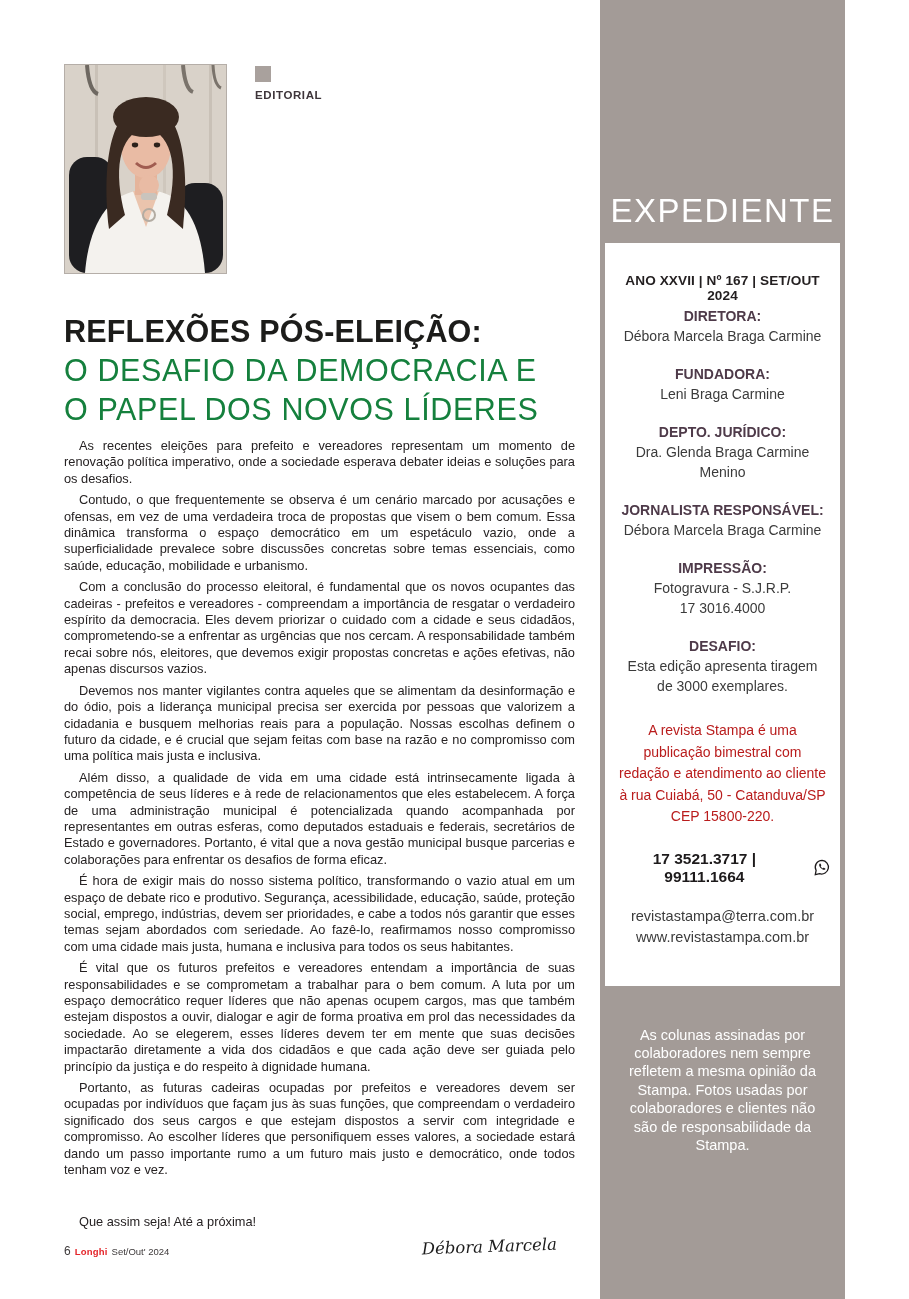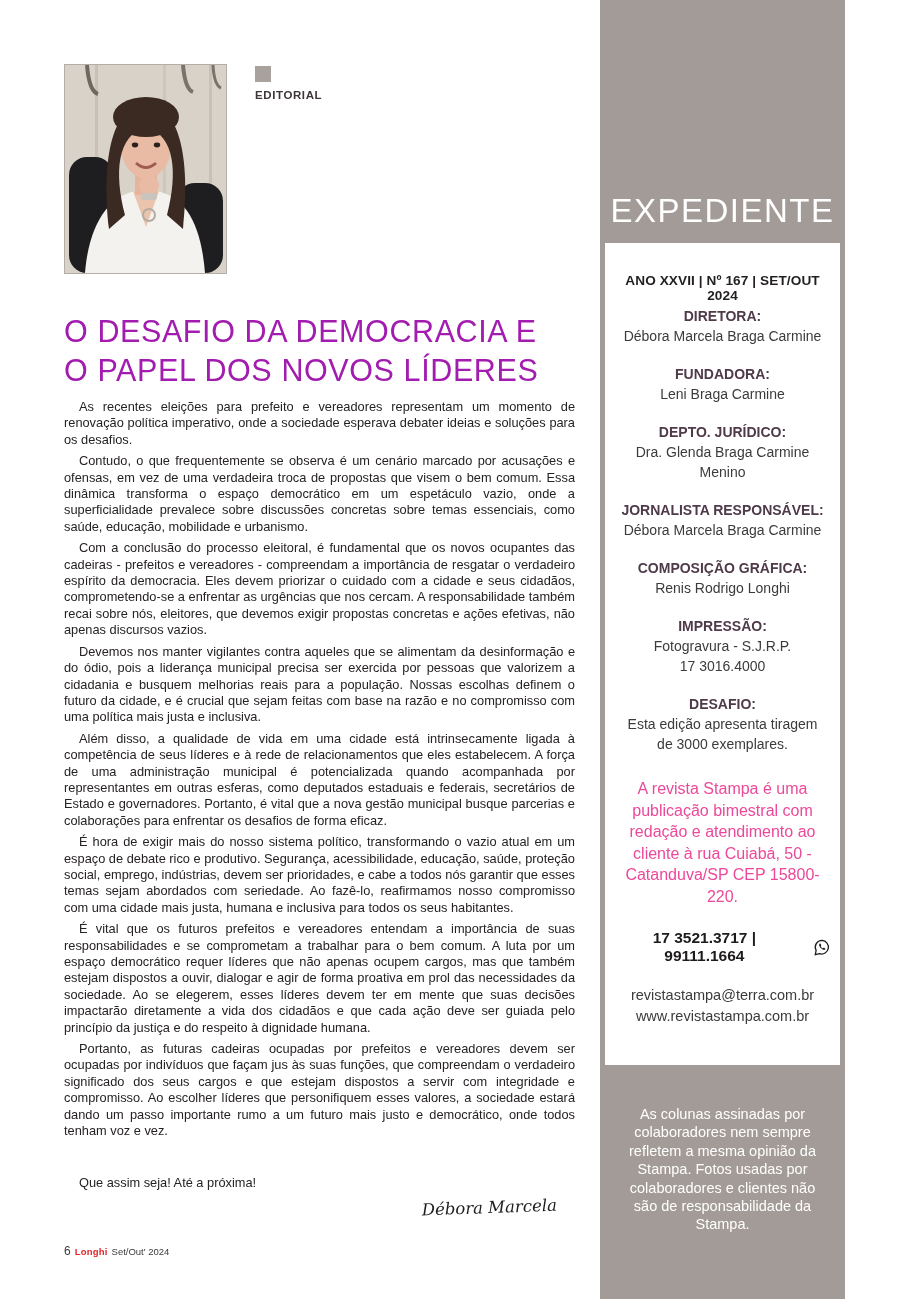--- a/index.html
+++ b/index.html
@@ -9,21 +9,21 @@
   
   .left-col{position:absolute;left:64px;top:64px;width:511px;}
   .media-row{display:flex;align-items:flex-start;}
   .photo-frame{width:161px;height:208px;border:1px solid #b5aea8;background:#d9d2c9;flex:0 0 auto;}
   .photo-frame svg{display:block;}
   .tag{margin-left:28px;padding-top:2px;}
   .tag-square{width:16px;height:16px;background:#a9a19d;}
   .tag-label{margin-top:7px;font-size:11.5px;font-weight:700;letter-spacing:.6px;color:#3e353a;}
 
   .headline{margin:38px 0 0 0;}
-  .hl-line{display:block;font-size:30.5px;line-height:39px;letter-spacing:.6px;color:#a21caf;font-weight:400;}
+  .hl-line{display:block;font-size:30.5px;line-height:39px;letter-spacing:.6px;color:#15803d;font-weight:400;}
   .hl-bold{font-weight:700;color:#1c1c1a;letter-spacing:.2px;}
 
   .article{margin-top:9px;text-align:justify;font-size:12.8px;line-height:16.4px;color:#262223;}
   .article p{margin:0 0 5px 0;text-indent:15px;}
   .closing{margin:36px 0 0 0;text-indent:15px;font-size:12.8px;}
   .signature{margin-top:14px;text-align:right;padding-right:18px;
              font-family:"DejaVu Serif",serif;font-style:italic;font-size:16.5px;color:#1c1c1c;
              transform:rotate(-2deg);}
 
   .footer{position:absolute;left:64px;top:1244px;font-size:9.5px;color:#3d393a;display:flex;align-items:baseline;gap:4px;}
@@ -32,21 +32,21 @@
 
   
   .sidebar{position:absolute;left:600px;top:0;width:245px;height:1299px;background:#a39b97;}
   .exp-title{margin-top:192px;text-align:center;color:#ffffff;font-size:33px;font-weight:400;letter-spacing:1.5px;}
   .masthead{margin:13px 5px 0 5px;background:#ffffff;text-align:center;padding:30px 9px 38px 9px;}
   .issue-line{font-size:13.6px;font-weight:700;color:#231f20;letter-spacing:.1px;}
   .group{margin-top:18px;}
   .group.first{margin-top:3px;}
   .group .glabel{font-size:14px;font-weight:700;color:#4e3a49;line-height:20px;}
   .group .gline{font-size:14px;color:#3b3b3b;line-height:20px;}
-  .about{margin:24px auto 0 auto;width:212px;font-size:16px;line-height:21.5px;color:#ec4899;}
+  .about{margin:24px auto 0 auto;width:212px;font-size:14px;line-height:21.5px;color:#b91c1c;}
   .phones{margin-top:22px;font-size:15.5px;font-weight:700;color:#1d1a1b;display:flex;align-items:center;justify-content:center;gap:18px;}
   .wa-icon{width:19px;height:19px;}
   .contact{margin-top:20px;font-size:14.5px;line-height:21px;color:#3b3b3b;}
   .disclaimer{margin:40px auto 0 auto;width:205px;text-align:center;color:#ffffff;
               font-size:14.5px;line-height:18.4px;}
 </style>
 </head>
 <body>
 
 <div class="page">
@@ -79,20 +79,21 @@
           <circle cx="84" cy="150" r="6" fill="none" stroke="#b3aca2" stroke-width="2"></circle>
         </svg>
       </div>
       <div class="tag">
         <div class="tag-square"></div>
         <div class="tag-label">EDITORIAL</div>
       </div>
     </div>
 
     <h1 class="headline">
+      <span class="hl-line hl-bold">REFLEXÕES PÓS-ELEIÇÃO:</span>
       <span class="hl-line">O DESAFIO DA DEMOCRACIA E</span>
       <span class="hl-line">O PAPEL DOS NOVOS LÍDERES</span>
     </h1>
 
     <div class="article">
       <p>As recentes eleições para prefeito e vereadores representam um momento de renovação política imperativo, onde a sociedade esperava debater ideias e soluções para os desafios.</p>
       <p>Contudo, o que frequentemente se observa é um cenário marcado por acusações e ofensas, em vez de uma verdadeira troca de propostas que visem o bem comum. Essa dinâmica transforma o espaço democrático em um espetáculo vazio, onde a superficialidade prevalece sobre discussões concretas sobre temas essenciais, como saúde, educação, mobilidade e urbanismo.</p>
       <p>Com a conclusão do processo eleitoral, é fundamental que os novos ocupantes das cadeiras - prefeitos e vereadores - compreendam a importância de resgatar o verdadeiro espírito da democracia. Eles devem priorizar o cuidado com a cidade e seus cidadãos, comprometendo-se a enfrentar as urgências que nos cercam. A responsabilidade também recai sobre nós, eleitores, que devemos exigir propostas concretas e ações efetivas, não apenas discursos vazios.</p>
       <p>Devemos nos manter vigilantes contra aqueles que se alimentam da desinformação e do ódio, pois a liderança municipal precisa ser exercida por pessoas que valorizem a cidadania e busquem melhorias reais para a população. Nossas escolhas definem o futuro da cidade, e é crucial que sejam feitas com base na razão e no compromisso com uma política mais justa e inclusiva.</p>
       <p>Além disso, a qualidade de vida em uma cidade está intrinsecamente ligada à competência de seus líderes e à rede de relacionamentos que eles estabelecem. A força de uma administração municipal é potencializada quando acompanhada por representantes em outras esferas, como deputados estaduais e federais, secretários de Estado e governadores. Portanto, é vital que a nova gestão municipal busque parcerias e colaborações para enfrentar os desafios de forma eficaz.</p>
@@ -127,24 +128,20 @@
       </div>
       <div class="group">
         <div class="glabel">DEPTO. JURÍDICO:</div>
         <div class="gline">Dra. Glenda Braga Carmine Menino</div>
       </div>
       <div class="group">
         <div class="glabel">JORNALISTA RESPONSÁVEL:</div>
         <div class="gline">Débora Marcela Braga Carmine</div>
       </div>
       <div class="group">
-        <div class="glabel">COMPOSIÇÃO GRÁFICA:</div>
-        <div class="gline">Renis Rodrigo Longhi</div>
-      </div>
-      <div class="group">
         <div class="glabel">IMPRESSÃO:</div>
         <div class="gline">Fotogravura - S.J.R.P.</div>
         <div class="gline">17 3016.4000</div>
       </div>
       <div class="group">
         <div class="glabel">DESAFIO:</div>
         <div class="gline">Esta edição apresenta tiragem</div>
         <div class="gline">de 3000 exemplares.</div>
       </div>
 

